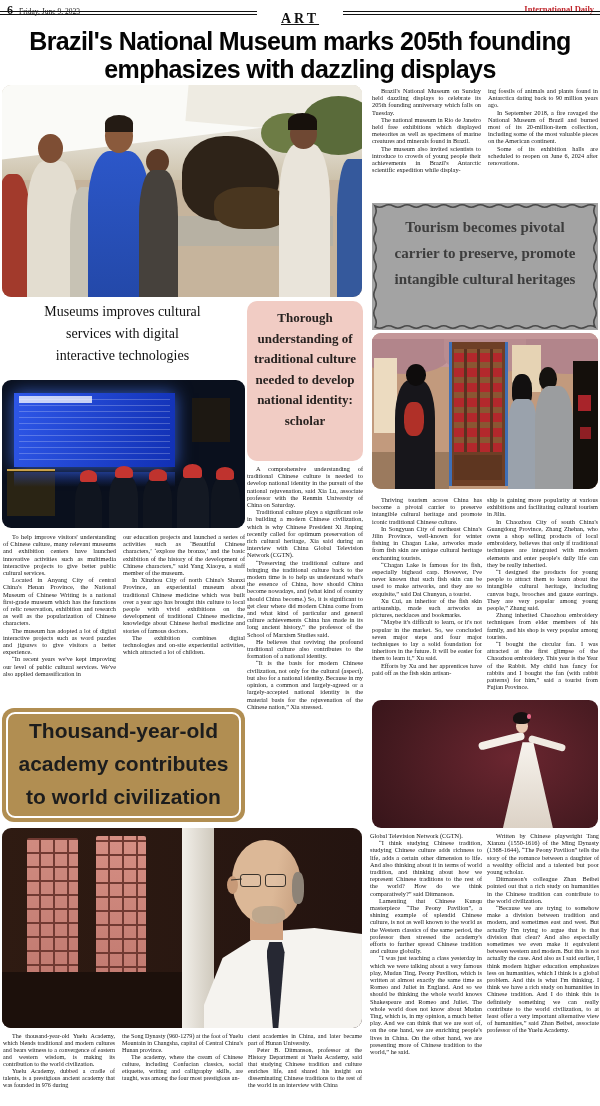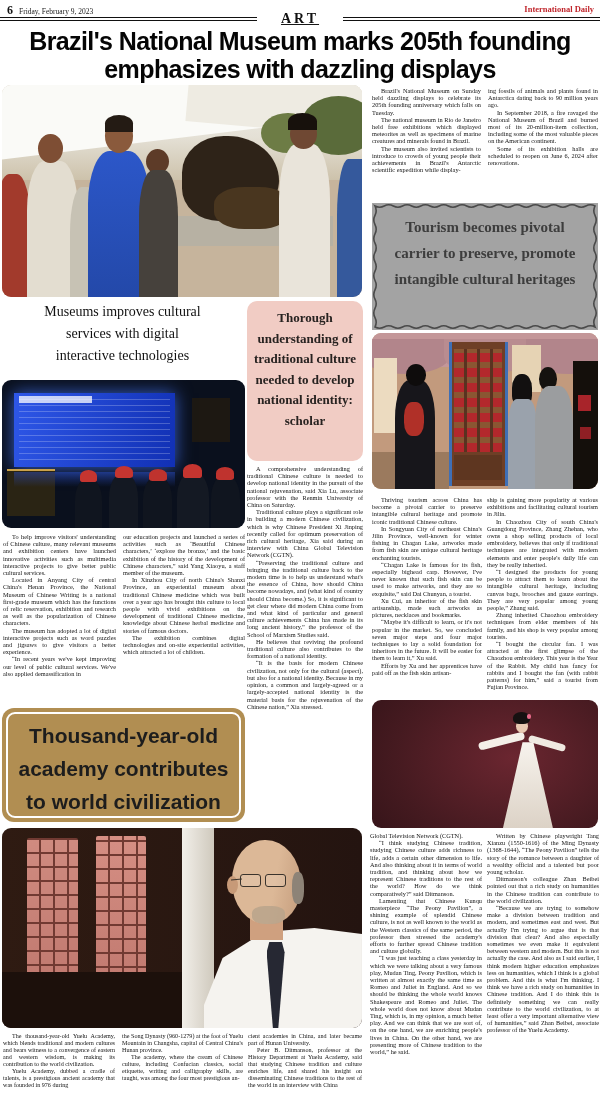--- a/index.html
+++ b/index.html
@@ -18,43 +18,43 @@
   
   .lead-head { font-family:"Liberation Sans", sans-serif; font-weight:700; font-size:25px; line-height:28px;
                letter-spacing:-0.6px; text-align:center; color:#050505; }
   .sub-head { font:400 14px/22px "Liberation Serif", serif; text-align:center; color:#111; }
   .wavy-head { font:700 15px/26px "Liberation Serif", serif; text-align:center; color:#3d3d3d; }
   .pink-box { background:#f1ccc4; border-radius:10px; }
   .pink-head { font:700 13px/20.5px "Liberation Serif", serif; text-align:center; color:#272220; }
   .banner { background:#b18e52; border-radius:12px; }
   .banner-inner { border:2.5px solid #fff; border-radius:9px; position:absolute; left:4px; top:4px; right:4px; bottom:4px; }
   .banner-text { font-family:"Liberation Sans", sans-serif; font-weight:700; font-size:21px; line-height:33px;
-                 text-align:center; color:#1d1d1d; padding-top:5px; }
+                 text-align:center; color:#1d1d1d; }
 
   
   .body-text { font-size:6.3px; line-height:7.2px; text-align:justify; overflow:hidden; color:#141414; }
   .body-text p { text-indent:9px; }
   .flush p:first-child { text-indent:0; }
   .small { font-size:6.1px; line-height:7.05px; }
 
   
   .photo { border-radius:9px; overflow:hidden; }
   .photo div { position:absolute; }
 </style>
 </head>
 <body>
 
 <div id="page">
 
   <div class="abs" style="left:7px;top:3px;display:flex;align-items:baseline;gap:6px;">
     <span class="pageno">6</span>
-    <span class="dateline">Friday, February 9, 2023</span>
+    <span class="dateline">Friday, June 9, 2023</span>
   </div>
   <div class="abs pub" style="right:6px;top:4px;">International Daily</div>
-  <div class="abs" style="left:0;top:11px;width:600px;display:flex;align-items:center;gap:24px;text-decoration:underline;">
+  <div class="abs" style="left:0;top:11px;width:600px;display:flex;align-items:flex-start;gap:24px;text-decoration:underline;">
     <div class="rule2"></div>
     <div class="section-title">ART</div>
     <div class="rule2"></div>
   </div>
 
   <div class="abs lead-head" style="left:20px;top:27px;width:560px;">Brazil's National Museum marks 205th founding emphasizes with dazzling displays</div>
 
   <div class="abs photo" style="left:2px;top:85px;width:360px;height:212px;background:#c6b49c;">
     <div style="left:0;top:0;width:100%;height:45%;background:linear-gradient(180deg,#f2f1ec 0%,#e4e0d5 55%,#cdc2ab 100%);"></div>
     <div style="left:-12%;top:-28%;width:88%;height:56%;background:#fafaf7;transform:rotate(-7deg);"></div>

